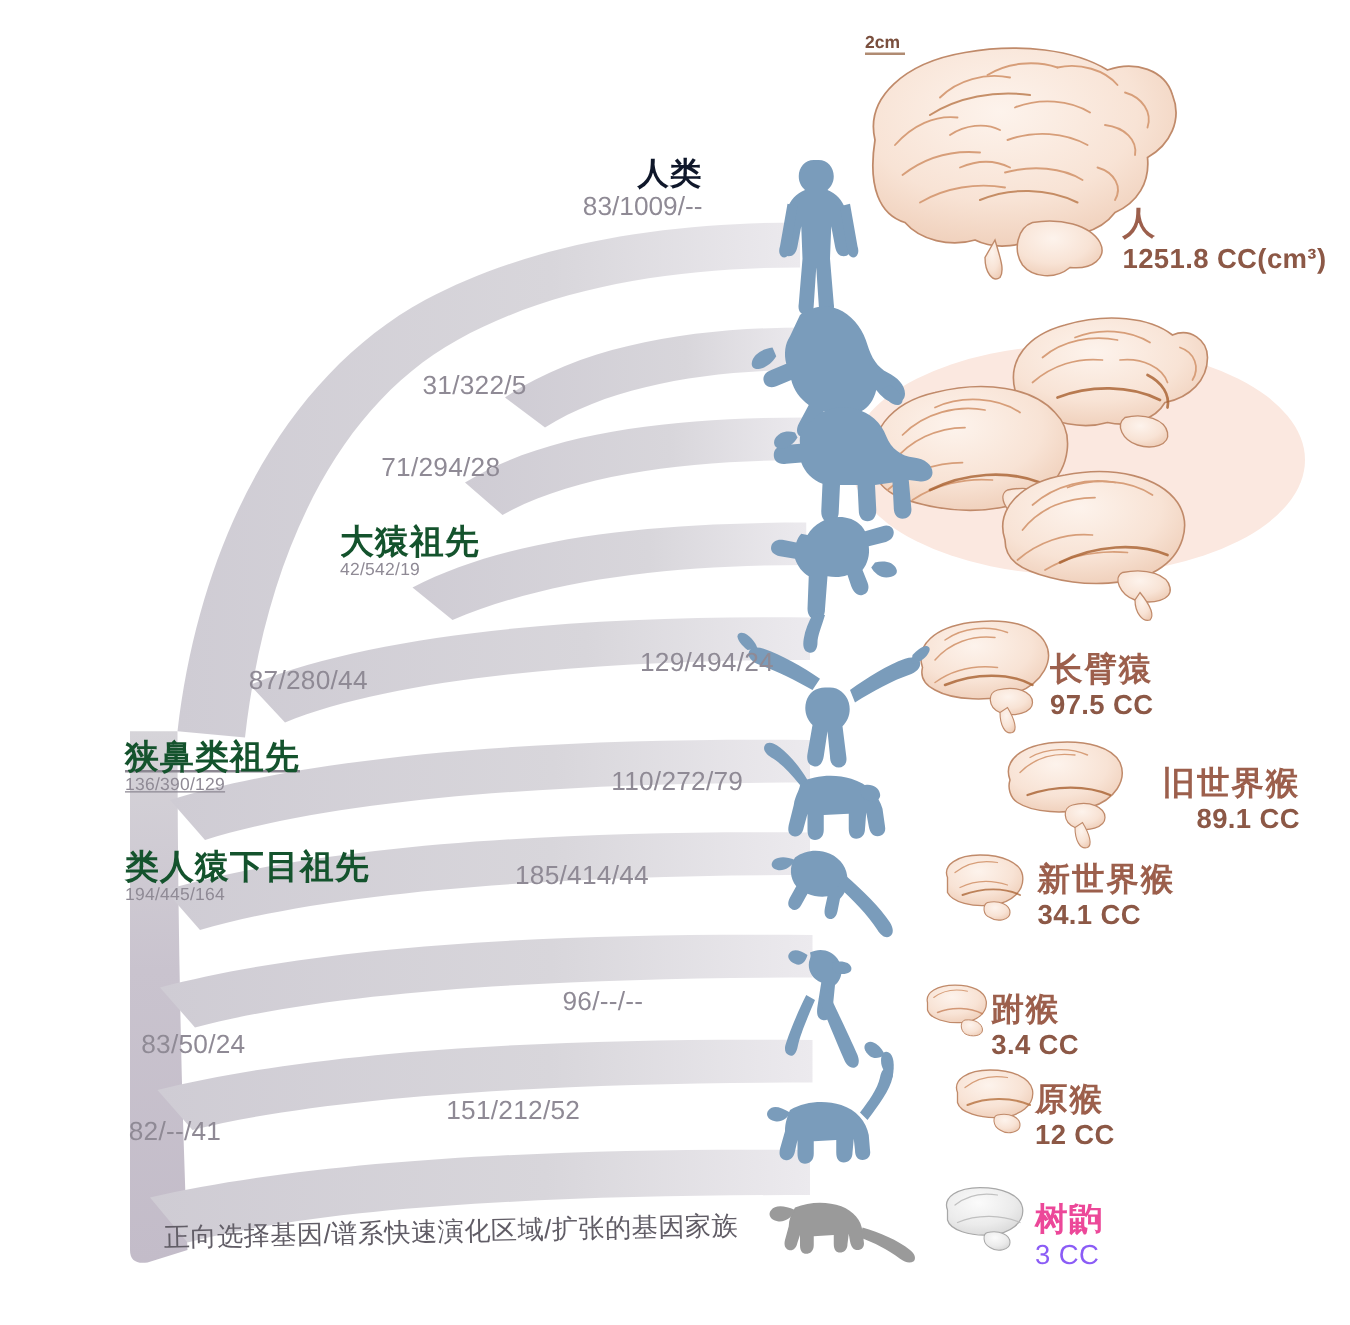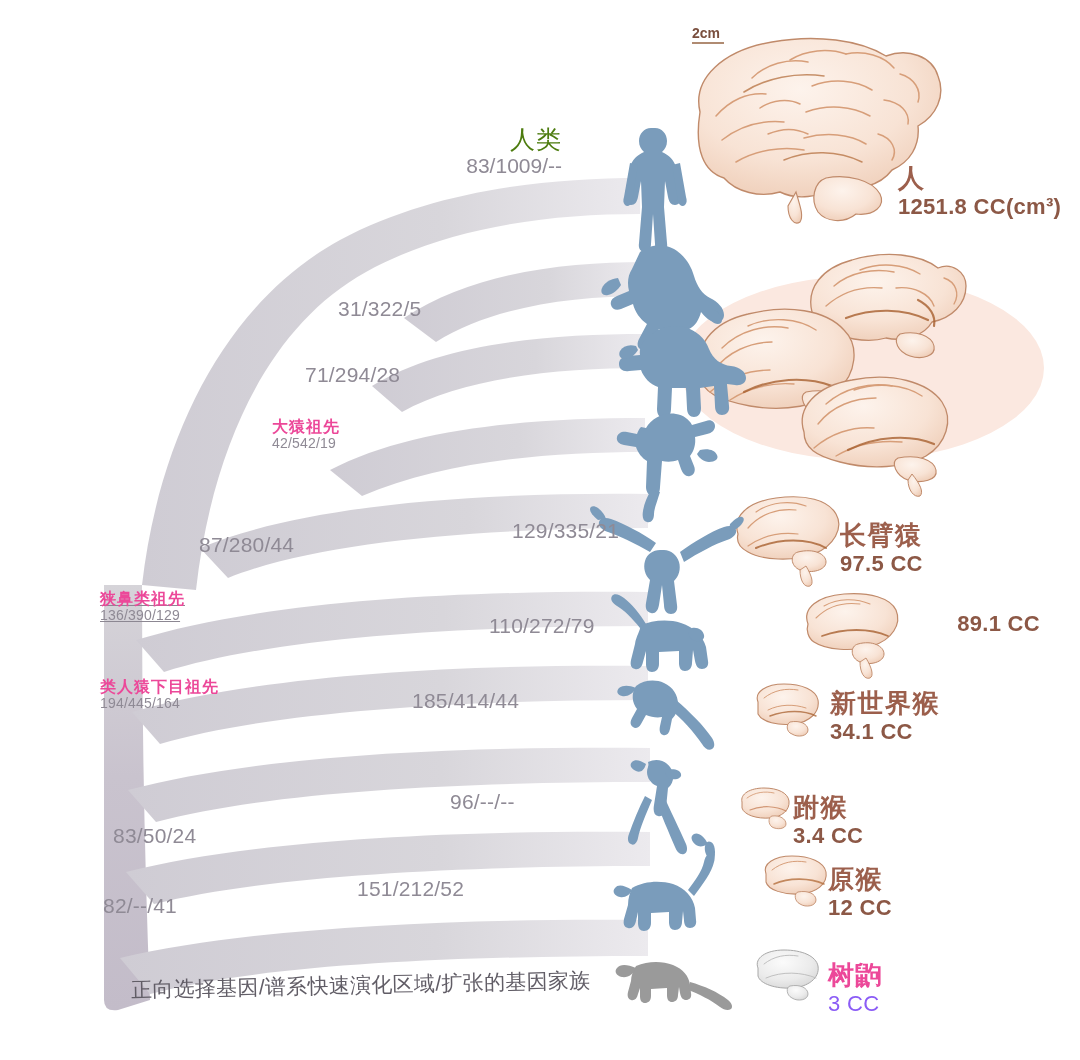--- a/index.html
+++ b/index.html
@@ -25,23 +25,23 @@
   
   .node-label{
     position:absolute;
     color:#8c8792;
     white-space:nowrap;
     line-height:1.12;
     letter-spacing:.2px;
   }
   .node-label .nm{
     display:block;
-    font-size:16px;
+    font-size:27px;
     font-weight:bold;
-    color:#ec4899;
+    color:#14532d;
     letter-spacing:1px;
   }
   .node-label .nums{
     display:block;
     font-size:14px;
     color:#8f8a95;
   }
   .branch-label{
     position:absolute;
     font-size:21px;
@@ -50,21 +50,21 @@
     letter-spacing:.2px;
   }
   .tip-label{
     position:absolute;
     color:#8c8792;
     white-space:nowrap;
     text-align:right;
     line-height:1.15;
   }
   .tip-label .nm{
-    display:block;font-size:25px;font-weight:normal;color:#4d7c0f;letter-spacing:1px;
+    display:block;font-size:25px;font-weight:bold;color:#0f172a;letter-spacing:1px;
   }
   .tip-label .nums{display:block;font-size:21px;color:#8f8a95;}
 
   
   #caption{
     position:absolute;
     left:131px; top:976px;
     font-size:21px;
     color:#615d66;
     white-space:nowrap;
@@ -470,21 +470,21 @@
     </div>
 
     <div class="node-label" style="left:100px;top:678px;">
       <span class="nm">类人猿下目祖先</span>
       <span class="nums">194/445/164</span>
     </div>
 
     <div class="branch-label" style="left:338px;top:297px;">31/322/5</div>
     <div class="branch-label" style="left:305px;top:363px;">71/294/28</div>
     <div class="branch-label" style="left:199px;top:533px;">87/280/44</div>
-    <div class="branch-label" style="left:512px;top:519px;">129/335/21</div>
+    <div class="branch-label" style="left:512px;top:519px;">129/494/24</div>
     <div class="branch-label" style="left:489px;top:614px;">110/272/79</div>
     <div class="branch-label" style="left:412px;top:689px;">185/414/44</div>
     <div class="branch-label" style="left:450px;top:790px;">96/--/--</div>
     <div class="branch-label" style="left:113px;top:824px;">83/50/24</div>
     <div class="branch-label" style="left:357px;top:877px;">151/212/52</div>
     <div class="branch-label" style="left:103px;top:894px;">82/--/41</div>
 
     <div id="caption">正向选择基因/谱系快速演化区域/扩张的基因家族</div>
 
     <div class="brain-label" style="left:898px;top:163px;">
@@ -492,20 +492,21 @@
       <span class="vol">1251.8 CC(cm³)</span>
     </div>
 
 
     <div class="brain-label" style="left:840px;top:520px;">
       <span class="nm">长臂猿</span>
       <span class="vol">97.5 CC</span>
     </div>
 
     <div class="brain-label right" style="left:860px;top:611px;width:180px;">
+      <span class="nm">旧世界猴</span>
       <span class="vol">89.1 CC</span>
     </div>
 
     <div class="brain-label" style="left:830px;top:688px;">
       <span class="nm">新世界猴</span>
       <span class="vol">34.1 CC</span>
     </div>
 
     <div class="brain-label" style="left:793px;top:792px;">
       <span class="nm">跗猴</span>

